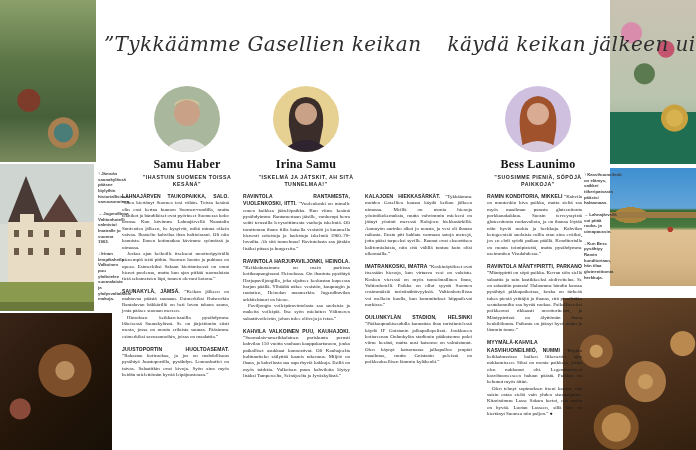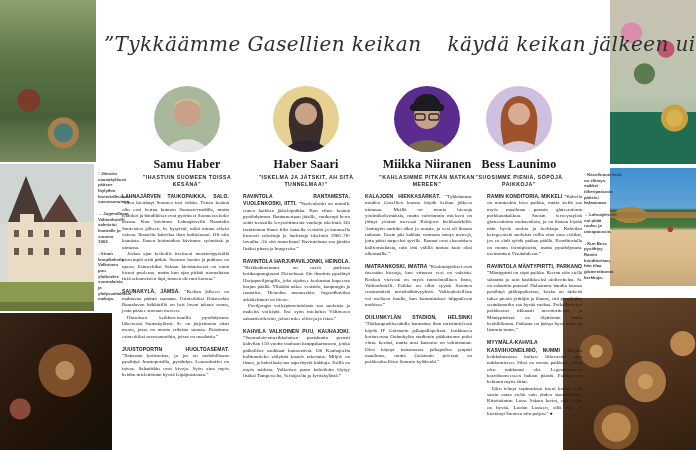--- a/index.html
+++ b/index.html
@@ -133,40 +133,26 @@
   </div>
 
   <div class="person" style="left:248px">
     <div class="avatar" style="background-color: rgb(230, 209, 147);">
       <svg width="66" height="66" viewBox="0 0 66 66">
         <path d="M16,40 Q14,12 33,11 Q52,12 50,40 L46,60 L20,60 Z" fill="#3a2d2a"></path>
         <circle cx="33" cy="28" r="11" fill="#c9a187"></circle>
         <path d="M8,66 Q33,42 58,66 Z" fill="#2e2430"></path>
       </svg>
     </div>
-    <div class="pname">Haber Saari</div>
+    <div class="pname">Irina Samu</div>
     <div class="ptag">”ISKELMÄ JA JÄTSKIT, AH SITÄ TUNNELMAA!”</div>
   </div>
 
-  <div class="person" style="left:369px">
-    <div class="avatar" style="background-color: rgb(90, 44, 142);">
-      <svg width="66" height="66" viewBox="0 0 66 66">
-        <circle cx="33" cy="30" r="13" fill="#c9a187"></circle>
-        <path d="M18,24 Q20,8 33,8 Q46,8 48,24 L48,20 L18,20 Z" fill="#1d1b22"></path>
-        <rect x="16" y="18" width="34" height="7" rx="3" fill="#1d1b22"></rect>
-        <rect x="21" y="28" width="10" height="6" rx="2" fill="none" stroke="#2a2a2a" stroke-width="1.4"></rect>
-        <rect x="35" y="28" width="10" height="6" rx="2" fill="none" stroke="#2a2a2a" stroke-width="1.4"></rect>
-        <path d="M6,66 Q33,42 60,66 Z" fill="#7a6b4a"></path>
-      </svg>
-    </div>
-    <div class="pname">Miikka Niiranen</div>
-    <div class="ptag">”KAHLASIMME PITKÄN MATKAN MEREEN”</div>
-  </div>
-
-  <div class="person" style="left:461px">
+
+  <div class="person" style="left:480px">
     <div class="avatar" style="background-color: rgb(207, 192, 224);">
       <svg width="66" height="66" viewBox="0 0 66 66">
         <path d="M15,44 Q12,12 33,10 Q54,12 51,44 L48,62 L18,62 Z" fill="#a0522d"></path>
         <circle cx="33" cy="28" r="11" fill="#d8ab92"></circle>
         <path d="M8,66 Q33,44 58,66 Z" fill="#d8c8dc"></path>
       </svg>
     </div>
     <div class="pname">Bess Launimo</div>
     <div class="ptag">”SUOSIMME PIENIÄ, SÖPÖJÄ PAIKKOJA”</div>
   </div>

